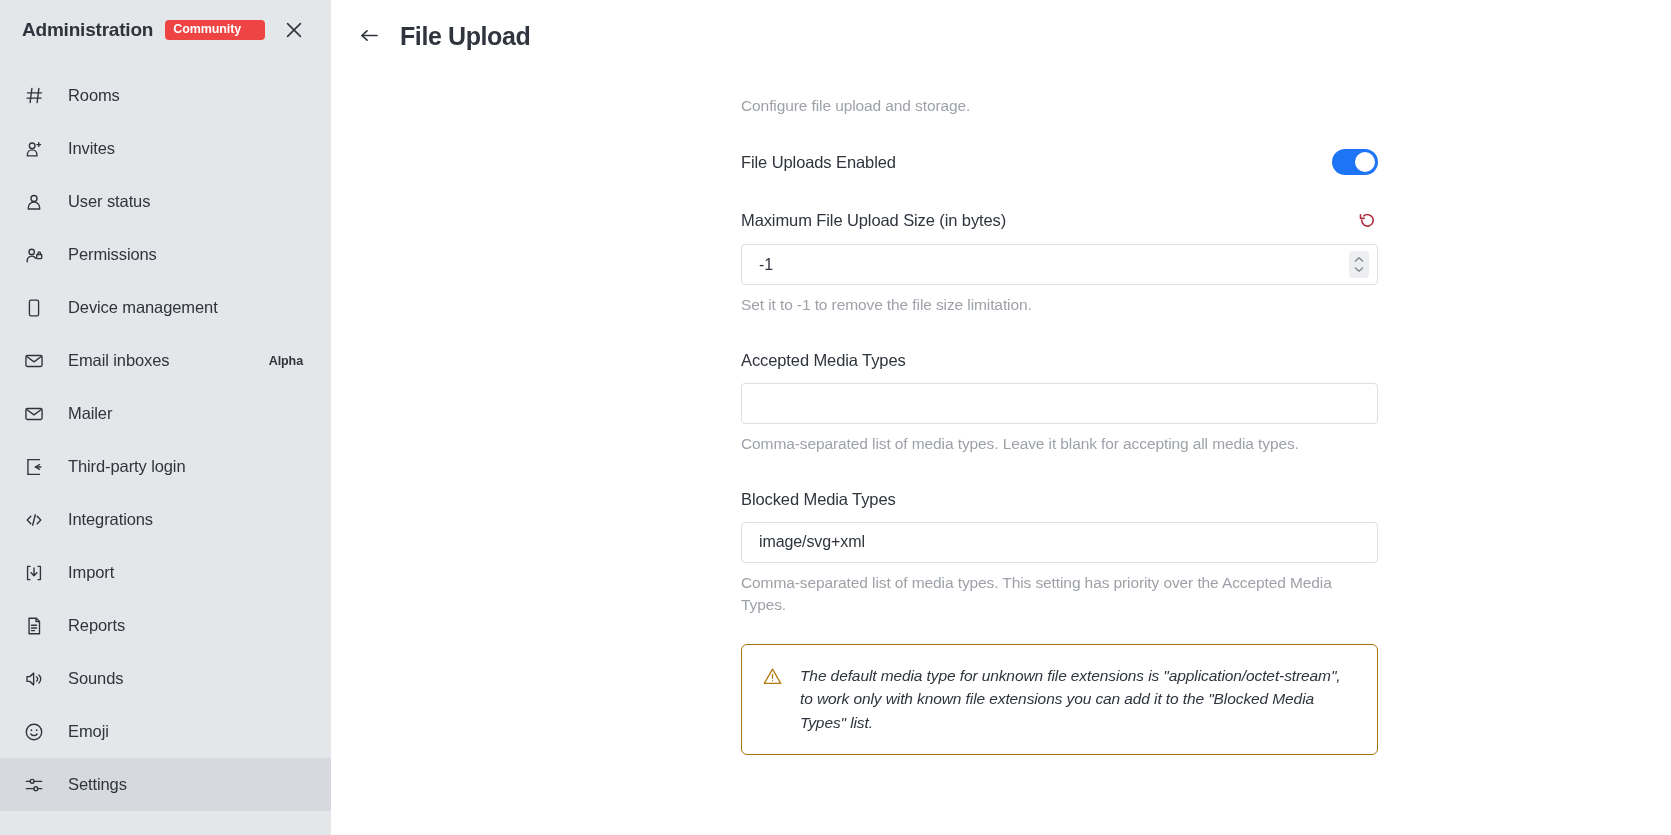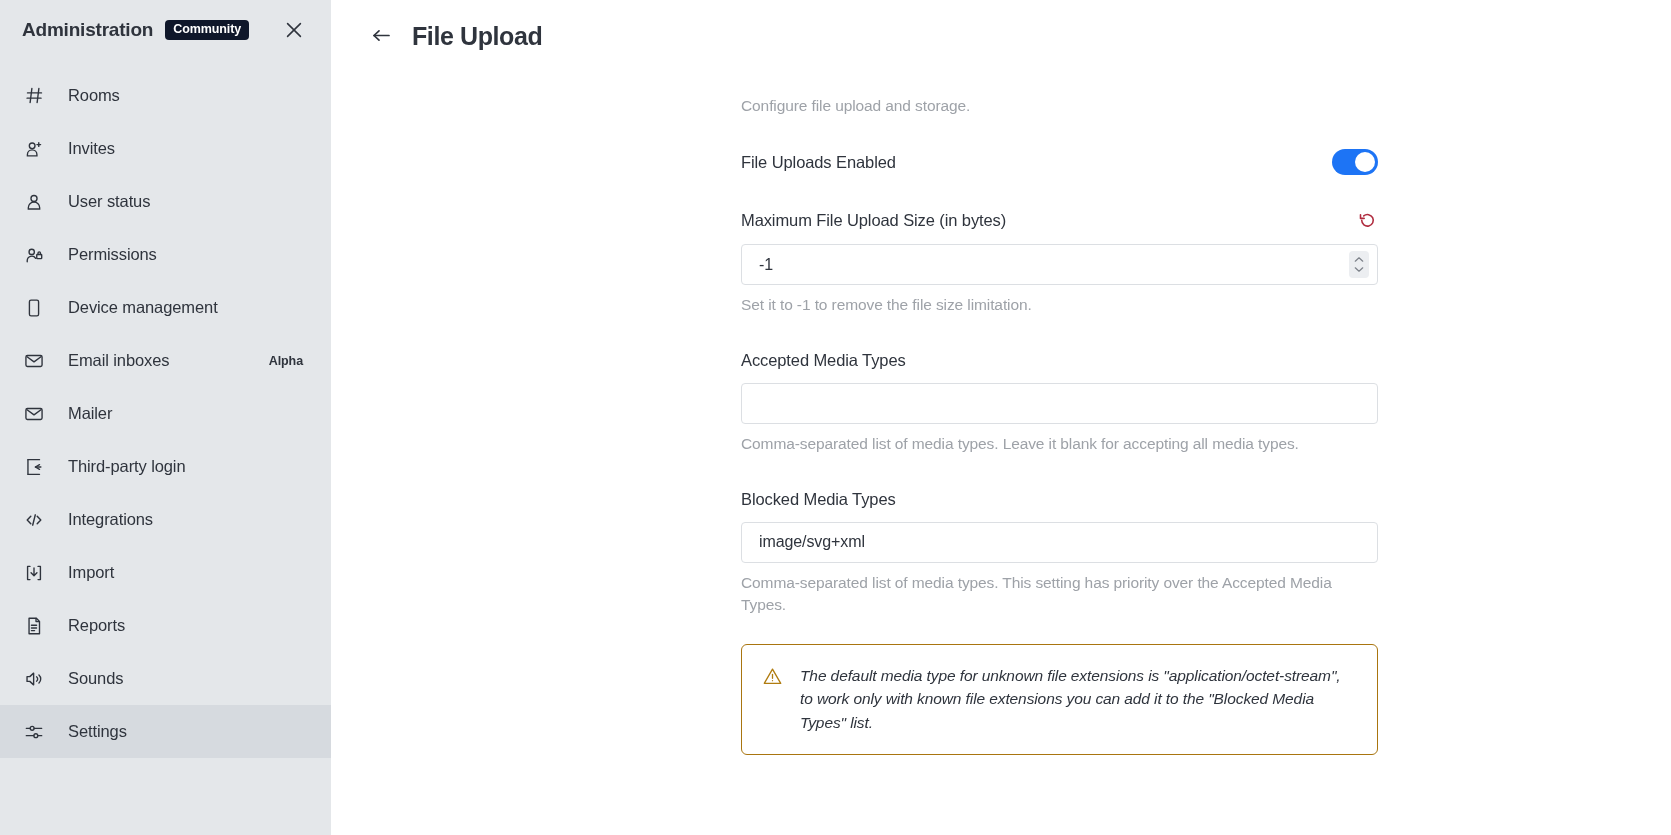--- a/index.html
+++ b/index.html
@@ -37,25 +37,25 @@
 
   .sidebar-title {
     font-size: 19px;
     font-weight: bold;
     color: #2f343d;
     letter-spacing: -0.2px;
   }
 
   .badge-community {
     margin-left: 12px;
-    background: #0f172a;
+    background: #ef4444;
     color: #ffffff;
     font-size: 12.5px;
     font-weight: bold;
-    padding: 3px 8px 4px 8px;
+    padding: 3px 24px 4px 8px;
     border-radius: 4px;
     line-height: 1;
     letter-spacing: -0.1px;
   }
 
   .close-btn {
     margin-left: auto;
     width: 30px;
     height: 30px;
     display: flex;
@@ -112,21 +112,21 @@
     height: 835px;
     background: #ffffff;
     position: relative;
     overflow: hidden;
   }
 
   .main-header {
     height: 72px;
     display: flex;
     align-items: center;
-    padding-left: 36px;
+    padding-left: 24px;
   }
 
   .back-btn {
     width: 28px;
     height: 28px;
     display: flex;
     align-items: center;
     justify-content: center;
     color: #2f343d;
     cursor: pointer;
@@ -411,20 +411,31 @@
         <span class="nav-icon">
           <svg width="22" height="22" viewBox="0 0 24 24" fill="none" stroke="currentColor" stroke-width="1.5" stroke-linecap="round" stroke-linejoin="round">
             <path d="M4.4 9.4 h3 L11.6 5.6 v12.8 L7.4 14.6 h-3 z"></path>
             <path d="M14.8 9.6 a3 3 0 0 1 0 4.8"></path>
             <path d="M17.4 7.6 a6 6 0 0 1 0 8.8"></path>
           </svg>
         </span>
         <span class="nav-label">Sounds</span>
       </div>
 
+      <div class="nav-item">
+        <span class="nav-icon">
+          <svg width="22" height="22" viewBox="0 0 24 24" fill="none" stroke="currentColor" stroke-width="1.5" stroke-linecap="round">
+            <circle cx="12" cy="12" r="8.4"></circle>
+            <circle cx="9.2" cy="10" r="0.95" fill="currentColor" stroke="none"></circle>
+            <circle cx="14.8" cy="10" r="0.95" fill="currentColor" stroke="none"></circle>
+            <path d="M8.6 14.2 a4.2 4.2 0 0 0 6.8 0"></path>
+          </svg>
+        </span>
+        <span class="nav-label">Emoji</span>
+      </div>
 
       <div class="nav-item selected">
         <span class="nav-icon">
           <svg width="22" height="22" viewBox="0 0 24 24" fill="none" stroke="currentColor" stroke-width="1.5" stroke-linecap="round">
             <path d="M3.6 8 h4.2 M12.2 8 h8.2"></path>
             <circle cx="10" cy="8" r="2.1"></circle>
             <path d="M3.6 16 h8.2 M16.2 16 h4.2"></path>
             <circle cx="14" cy="16" r="2.1"></circle>
           </svg>
         </span>

